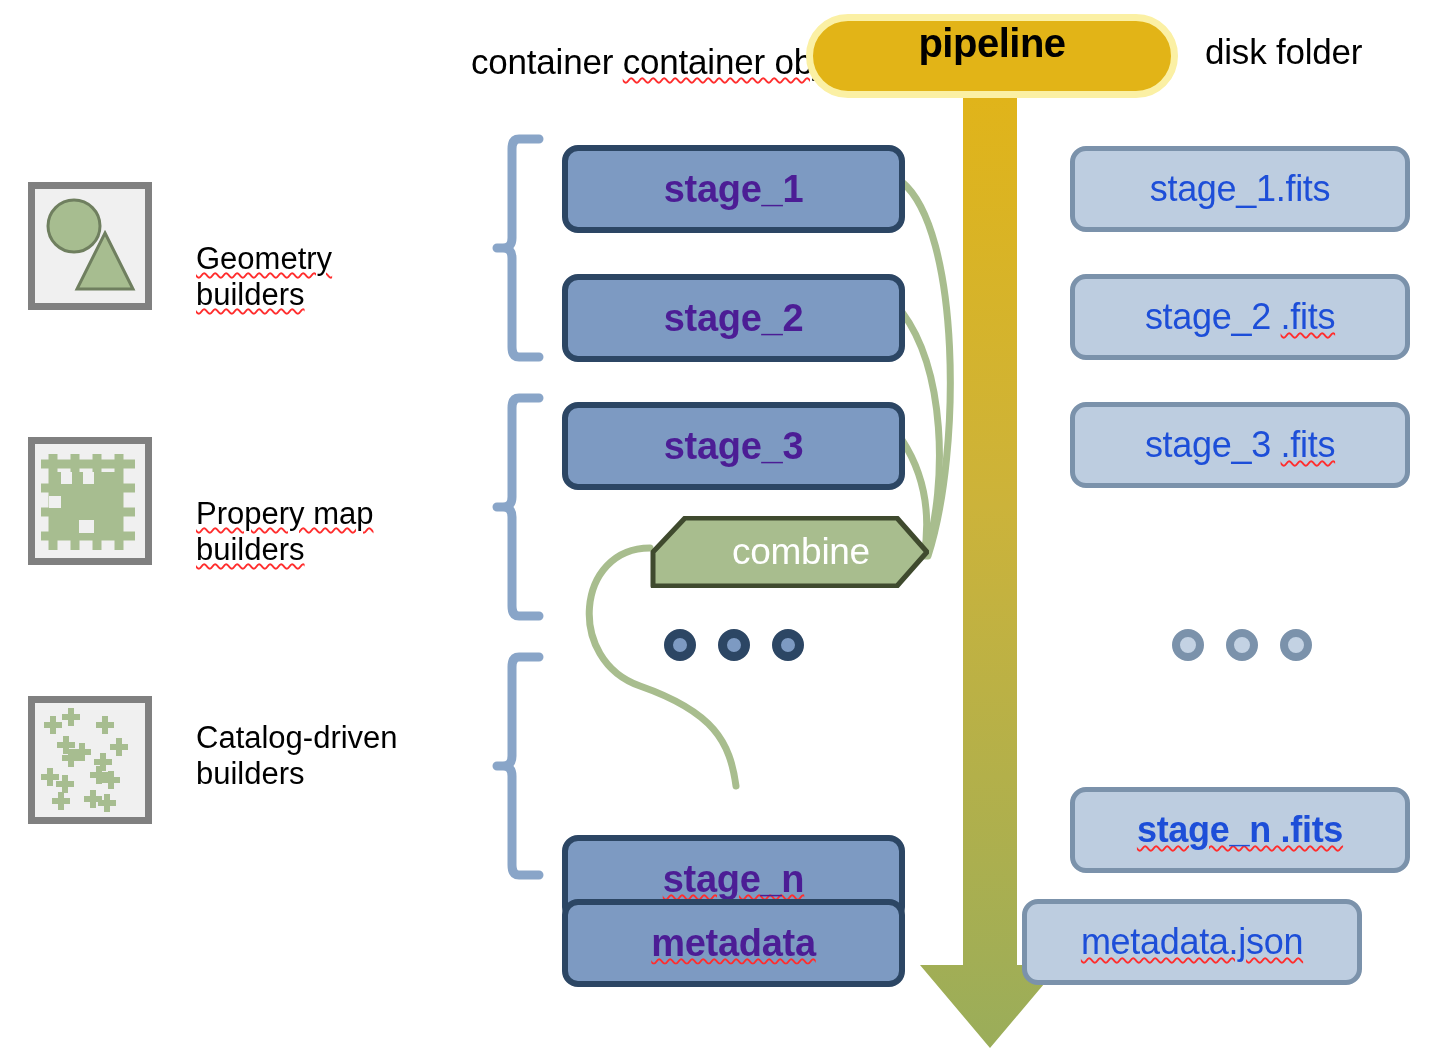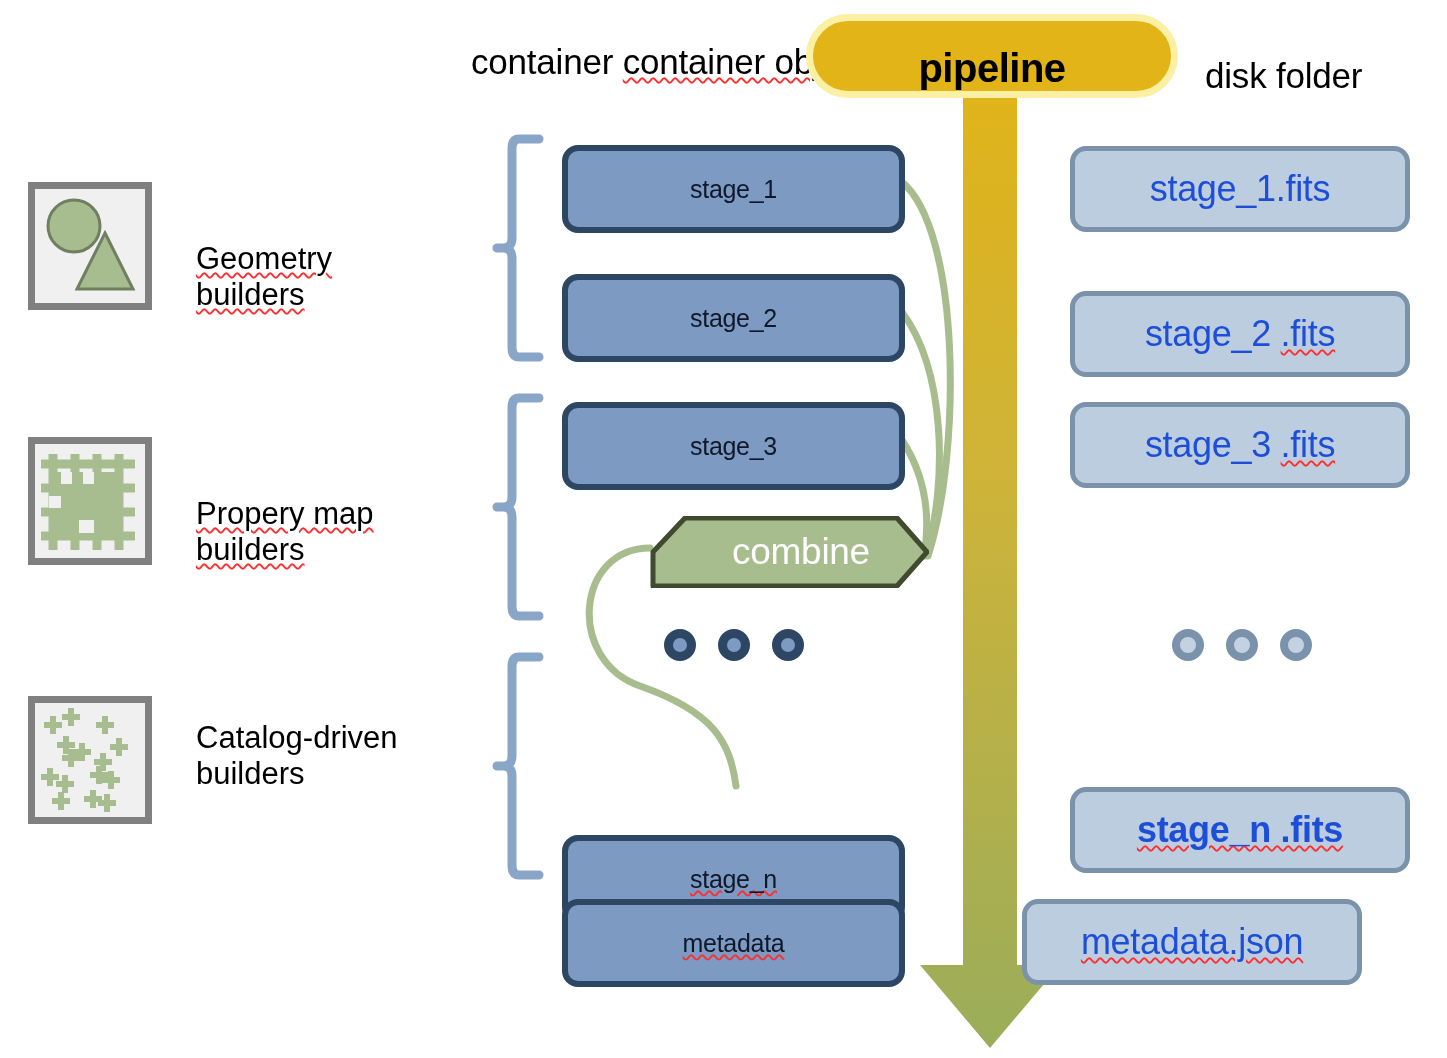--- a/index.html
+++ b/index.html
@@ -34,21 +34,21 @@
 
   
   .pipeline-pill {
     left: 806px; top: 14px;
     width: 372px; height: 84px;
     background: #e2b417;
     border: 7px solid #fbf0a4;
     border-radius: 46px;
     box-sizing: border-box;
     display: flex;
-    align-items: flex-end;
+    align-items: flex-start;
     justify-content: center;
     z-index: 6;
   }
   .pipeline-pill span {
     font-size: 40px;
     font-weight: bold;
     color: #000000;
     letter-spacing: -0.5px;
   }
 
@@ -74,23 +74,24 @@
     background: #7d9ac2;
     border: 6px solid #2c4664;
     border-radius: 16px;
     box-sizing: border-box;
     display: flex;
     align-items: center;
     justify-content: center;
     z-index: 5;
   }
   .stage-box span {
-    font-size: 25px;
-    color: #0f172a;
+    font-size: 38px;
+    color: #4c1d95;
     letter-spacing: -0.3px;
+    font-weight: bold;
   }
   .spell-white {
     text-decoration: underline wavy #ff2d2d;
     text-decoration-thickness: 1.6px;
     text-underline-offset: 2px;
   }
 
   
   .file-box {
     width: 340px; height: 86px;
@@ -178,21 +179,21 @@
   </svg>
 
   <div class="abs toplabel" style="left:471px; top:42px;">
     <span>container </span><span class="spell">container object</span>
   </div>
 
   <div class="abs pipeline-pill">
     <span>pipeline</span>
   </div>
 
-  <div class="abs toplabel" style="left:1205px; top:56px;">disk folder</div>
+  <div class="abs toplabel" style="left:1205px; top:32px;">disk folder</div>
 
   <div class="abs icon-box" style="left:28px; top:182px;">
     <svg class="icon-svg" viewBox="0 0 110 114">
       <circle cx="39" cy="37" r="26" fill="#a7bd90" stroke="#6f7f5f" stroke-width="3"></circle>
       <polygon points="70,44 98,100 42,100" fill="#a7bd90" stroke="#6f7f5f" stroke-width="3"></polygon>
     </svg>
   </div>
   <div class="abs builder-label" style="left:196px; top:205px;">
     <span class="spell">Geometry
 builders</span>
@@ -323,21 +324,21 @@
   </div>
   <div class="abs dots" style="left:1172px; top:629px;">
     <div class="dot dot-light"></div>
     <div class="dot dot-light"></div>
     <div class="dot dot-light"></div>
   </div>
 
   <div class="abs file-box" style="left:1070px; top:146px;">
     <span>stage_1.fits</span>
   </div>
-  <div class="abs file-box" style="left:1070px; top:274px;margin-top:17px;">
+  <div class="abs file-box" style="left:1070px; top:274px;">
     <span>
       <span>stage_2 </span><span class="spell">.fits</span>
     </span>
   </div>
   <div class="abs file-box" style="left:1070px; top:402px;">
     <span>
       <span>stage_3 </span><span class="spell">.fits</span>
     </span>
   </div>
   <div class="abs file-box" style="left:1070px; top:787px;font-weight:bold;">

